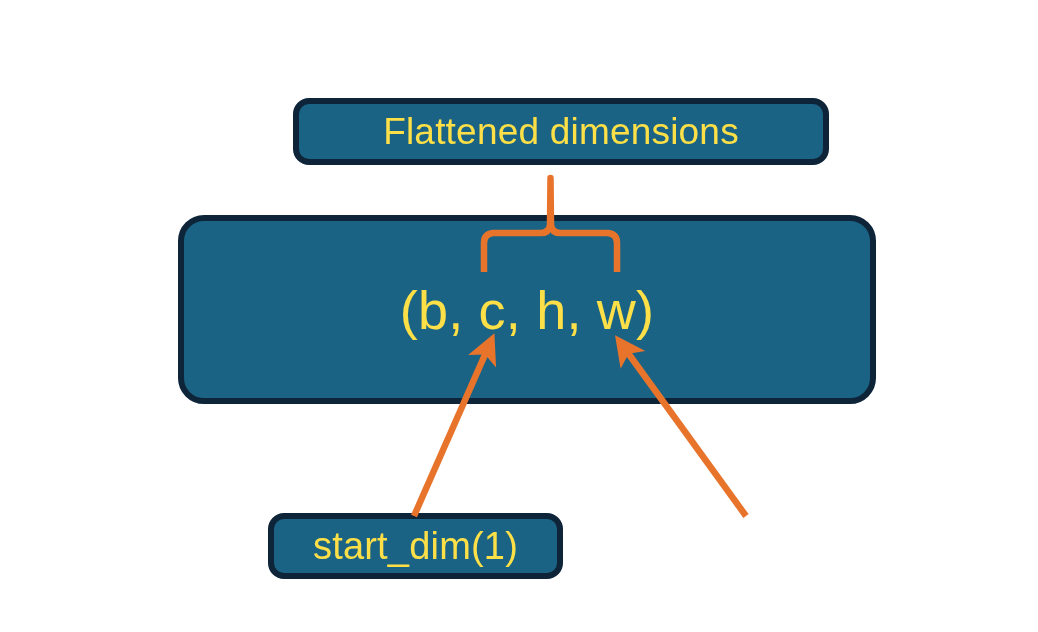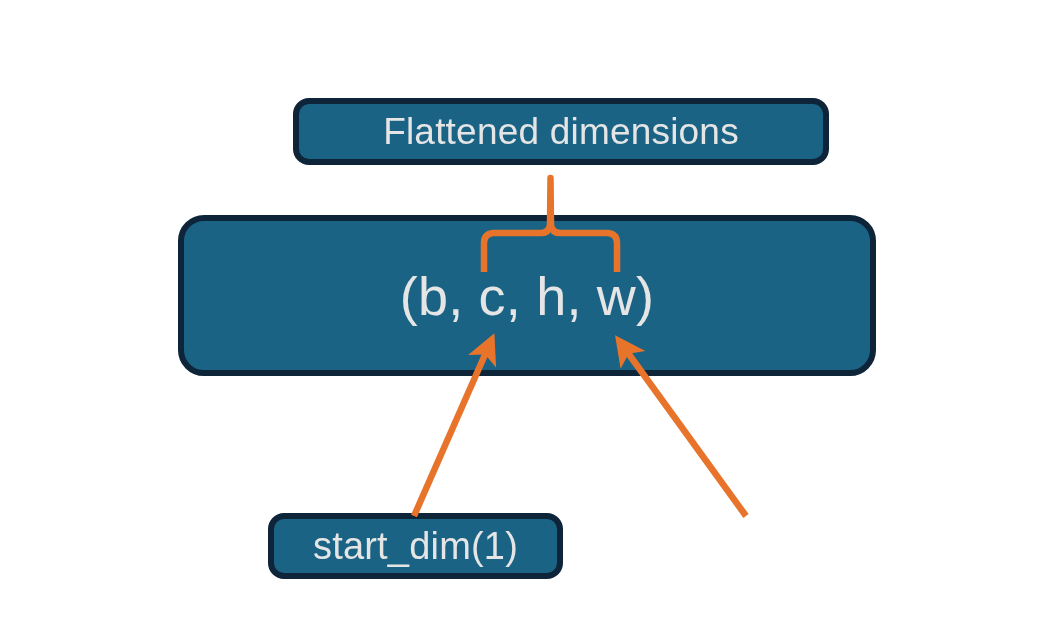--- a/index.html
+++ b/index.html
@@ -19,41 +19,41 @@
   }
   .node {
     position: absolute;
     box-sizing: border-box;
     display: flex;
     align-items: center;
     justify-content: center;
     background: #1a6384;
     border: 6px solid #0e2438;
     border-radius: 18px;
-    color: #e5e5e5;
+    color: #fde047;
     font-family: "Liberation Sans", sans-serif;
     font-weight: 400;
     letter-spacing: 0.2px;
     text-align: center;
     line-height: 1;
     z-index: 2;
   }
   #node-flattened {
     left: 293px;
     top: 98px;
     width: 536px;
     height: 67px;
     border-radius: 16px;
     font-size: 37px;
   }
   #node-shape {
     left: 178px;
     top: 215px;
     width: 698px;
-    height: 161px;
+    height: 189px;
     border-radius: 26px;
     font-size: 54px;
   }
   #node-start-dim {
     left: 268px;
     top: 513px;
     width: 295px;
     height: 66px;
     border-radius: 16px;
     font-size: 38px;

